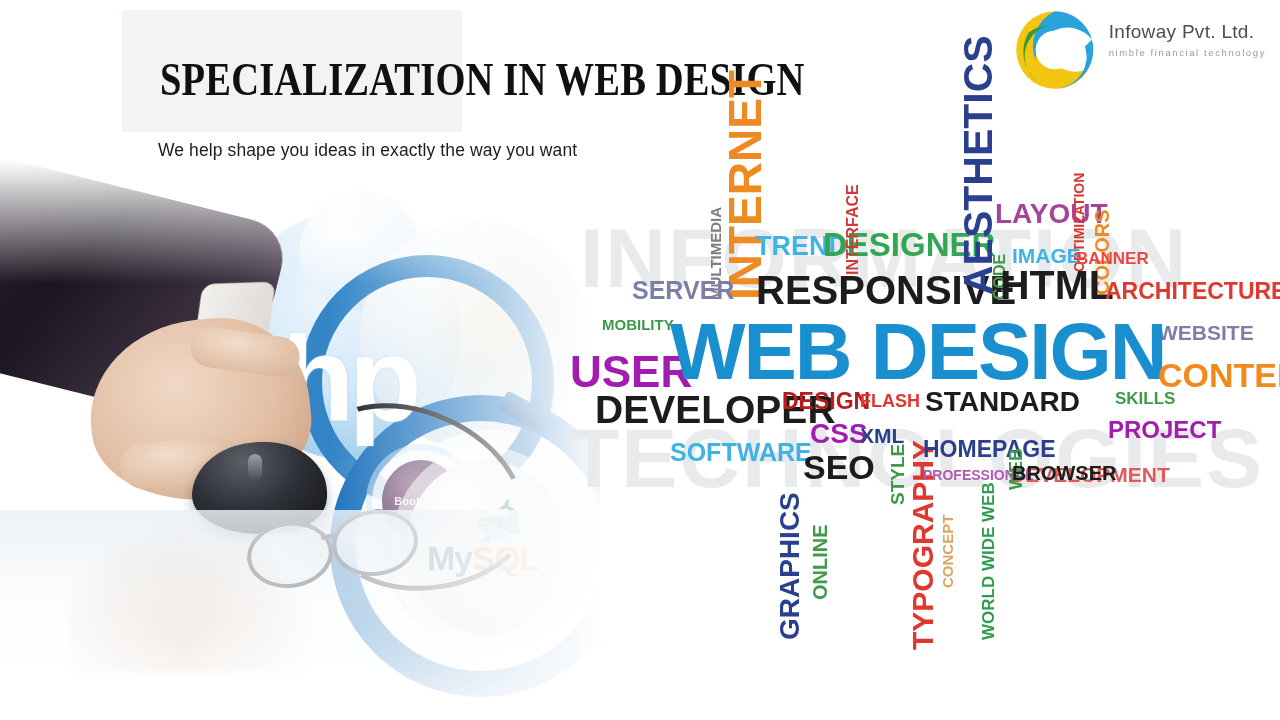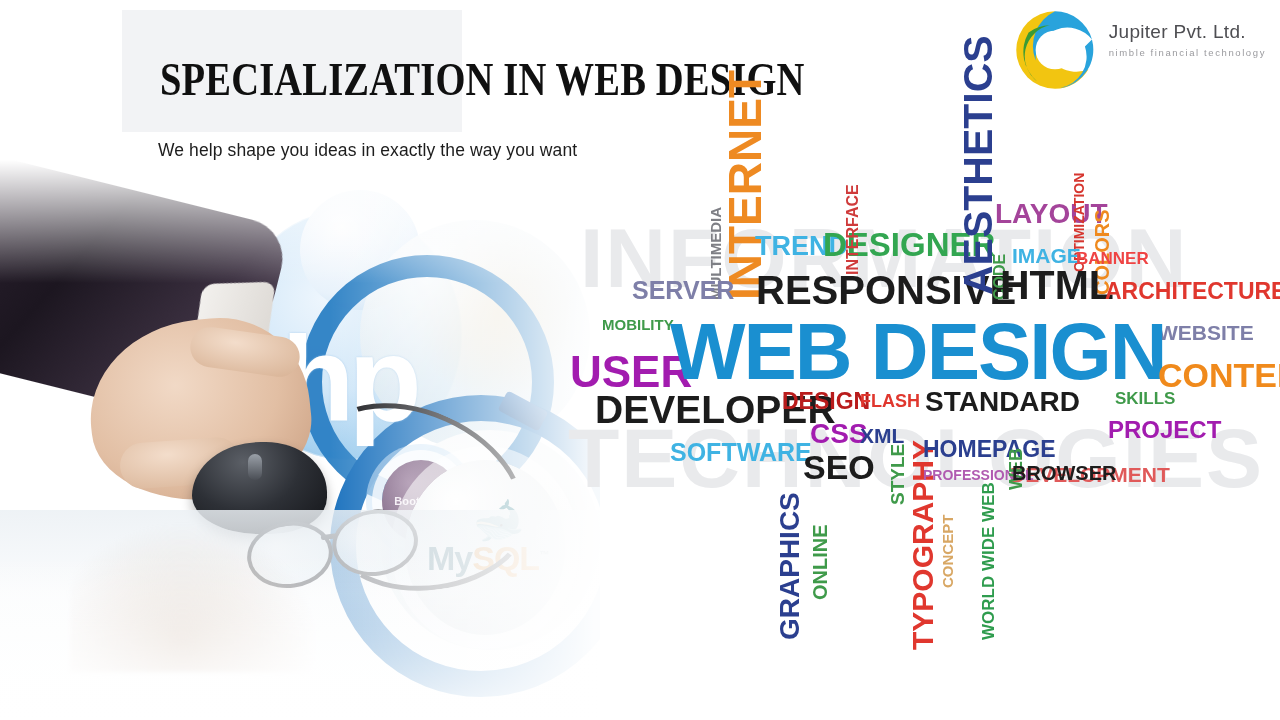--- a/index.html
+++ b/index.html
@@ -205,21 +205,21 @@
 
   <div class="logo">
     <svg class="logo-mark" viewBox="0 0 100 100">
       <path d="M50 6 A44 44 0 0 0 50 94 A44 44 0 0 0 88 72 A36 36 0 0 1 40 28 A44 44 0 0 1 50 6 Z" fill="#f2c511"></path>
       <path d="M50 6 A44 44 0 0 1 92 38 A36 36 0 0 0 28 62 A44 44 0 0 1 50 6 Z" fill="#29a3dc"></path>
       <path d="M20 30 A44 44 0 0 0 30 86 A36 36 0 0 1 44 22 A44 44 0 0 0 20 30 Z" fill="#3a9b35"></path>
       <path d="M92 38 A44 44 0 0 1 56 93 A36 36 0 0 0 84 46 Z" fill="#29a3dc"></path>
       <circle cx="50" cy="50" r="22" fill="#ffffff"></circle>
     </svg>
     <div class="logo-text">
-      <div class="logo-sub">Jupiter  Pvt. Ltd.</div>
+      <div class="logo-sub">Infoway  Pvt. Ltd.</div>
       <div class="logo-tag">nimble financial technology</div>
     </div>
   </div>
 
   <div class="cloud">
     <div class="wm wm1">INFORMATION</div>
     <div class="wm wm2">TECHNOLOGIES</div>
     <div class="cloud-canvas" id="cloud-canvas">
         <div class="w vert" style="left: 148px; top: 300px; font-size: 15px; color: rgb(126, 127, 133);">MULTIMEDIA</div>
         <div class="w vert" style="left: 162px; top: 300px; font-size: 46px; color: rgb(238, 138, 34);">INTERNET</div>

